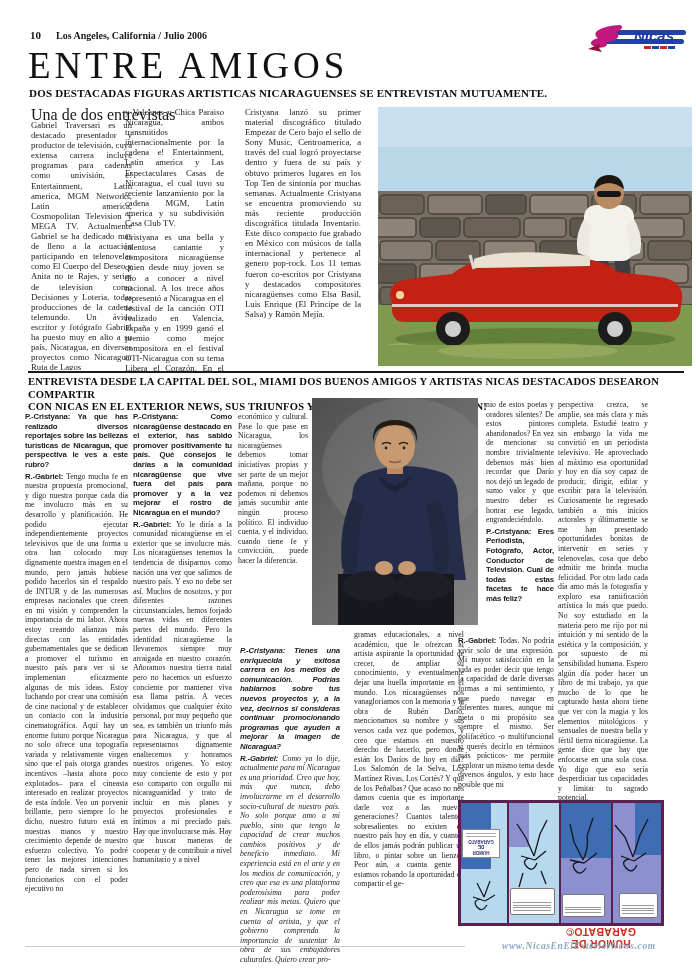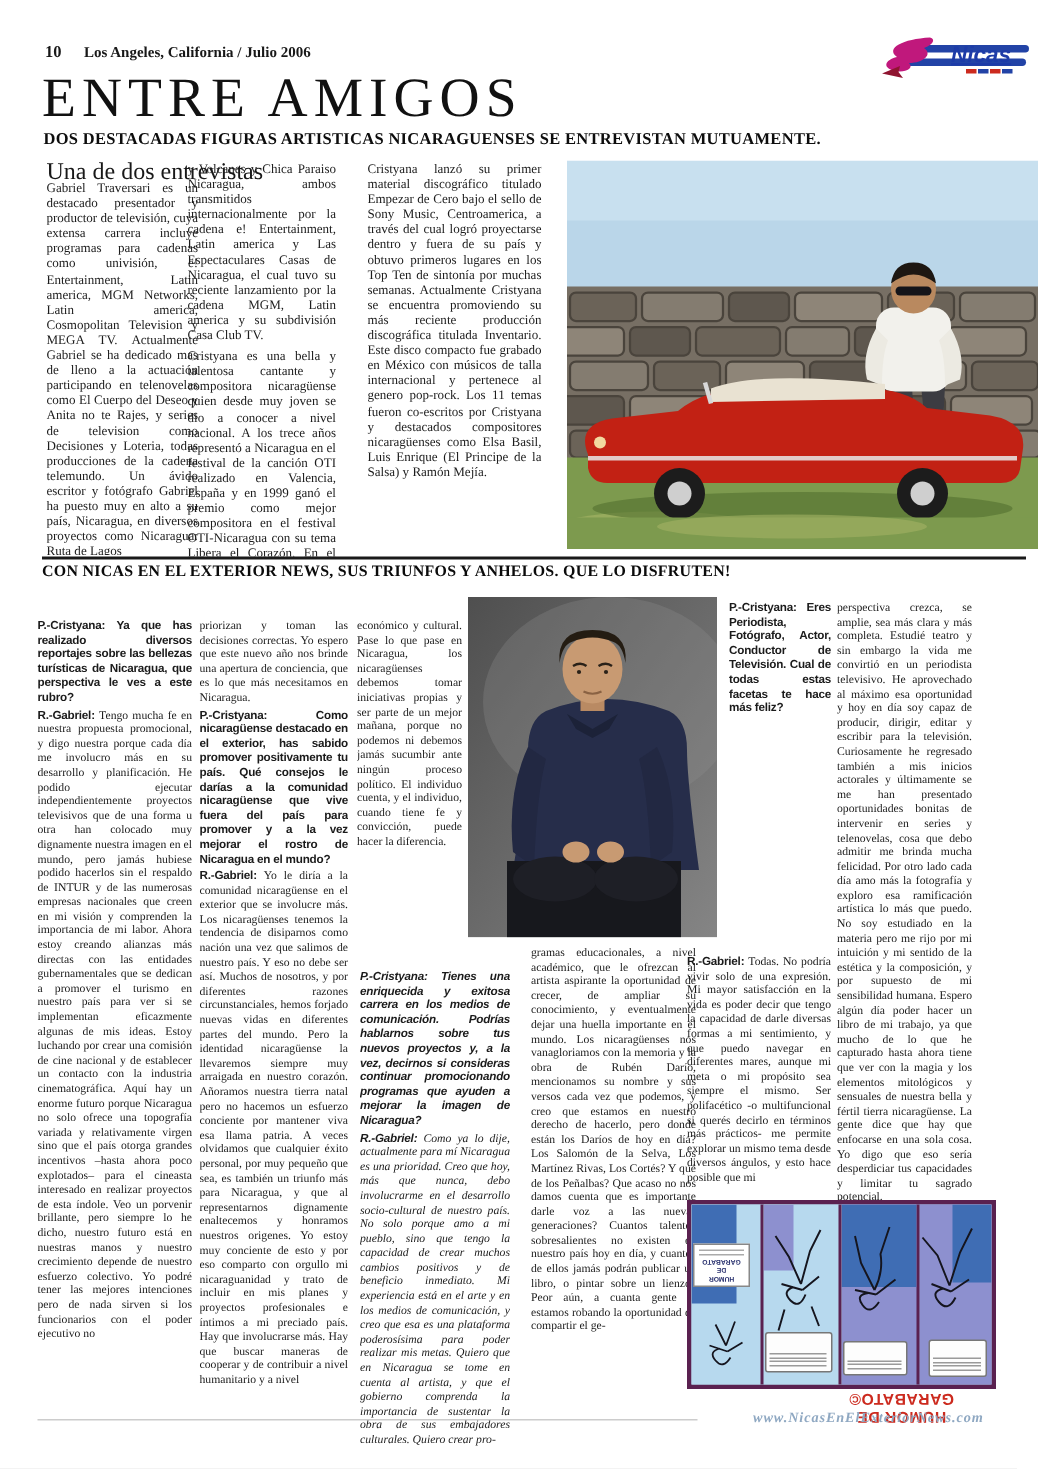--- a/index.html
+++ b/index.html
@@ -148,30 +148,30 @@
         <circle cx="237" cy="222" r="17" fill="#1c1c1c"></circle>
         <circle cx="237" cy="222" r="8" fill="#cfcfcf"></circle>
         <circle cx="22" cy="188" r="4" fill="#f2d9a0"></circle>
       </g>
       <rect x="0" y="238" width="314" height="21" fill="#7d9a4e"></rect>
       <ellipse cx="150" cy="244" rx="90" ry="8" fill="#a3b264" opacity="0.6"></ellipse>
     </svg>
   </div>
 
   <div class="abs band" style="left:28px;top:371px;width:656px;">
+    <div>ENTREVISTA DESDE LA CAPITAL DEL SOL, MIAMI DOS BUENOS AMIGOS Y ARTISTAS NICAS DESTACADOS DESEARON COMPARTIR</div>
     <div>CON NICAS EN EL EXTERIOR NEWS, SUS TRIUNFOS Y ANHELOS. QUE LO DISFRUTEN!</div>
   </div>
 
   <div class="col" style="left:25px;top:412px;width:103px;height:528px;">
     <p class="q"><span class="ql">P.-Cristyana:</span><span>Ya que has realizado diversos reportajes sobre las bellezas turísticas de Nicaragua, que perspectiva le ves a este rubro?</span></p>
     <p><span class="ql">R.-Gabriel:</span><span>Tengo mucha fe en nuestra propuesta promocional, y digo nuestra porque cada día me involucro más en su desarrollo y planificación. He podido ejecutar independientemente proyectos televisivos que de una forma u otra han colocado muy dignamente nuestra imagen en el mundo, pero jamás hubiese podido hacerlos sin el respaldo de INTUR y de las numerosas empresas nacionales que creen en mi visión y comprenden la importancia de mi labor. Ahora estoy creando alianzas más directas con las entidades gubernamentales que se dedican a promover el turismo en nuestro país para ver si se implementan eficazmente algunas de mis ideas. Estoy luchando por crear una comisión de cine nacional y de establecer un contacto con la industria cinematográfica. Aquí hay un enorme futuro porque Nicaragua no solo ofrece una topografía variada y relativamente virgen sino que el país otorga grandes incentivos –hasta ahora poco explotados– para el cineasta interesado en realizar proyectos de esta índole. Veo un porvenir brillante, pero siempre lo he dicho, nuestro futuro está en nuestras manos y nuestro crecimiento depende de nuestro esfuerzo colectivo. Yo podré tener las mejores intenciones pero de nada sirven si los funcionarios con el poder ejecutivo no</span></p>
   </div>
 
   <div class="col" style="left:133px;top:412px;width:99px;height:556px;">
-    <p>priorizan y toman las decisiones correctas. Yo espero que este nuevo año nos brinde una apertura de conciencia, que es lo que más necesitamos en Nicaragua.</p>
     <p class="q"><span class="ql">P.-Cristyana:</span><span>Como nicaragüense destacado en el exterior, has sabido promover positivamente tu país. Qué consejos le darías a la comunidad nicaragüense que vive fuera del país para promover y a la vez mejorar el rostro de Nicaragua en el mundo?</span></p>
     <p><span class="ql">R.-Gabriel:</span><span>Yo le diría a la comunidad nicaragüense en el exterior que se involucre más. Los nicaragüenses tenemos la tendencia de disiparnos como nación una vez que salimos de nuestro país. Y eso no debe ser así. Muchos de nosotros, y por diferentes razones circunstanciales, hemos forjado nuevas vidas en diferentes partes del mundo. Pero la identidad nicaragüense la llevaremos siempre muy arraigada en nuestro corazón. Añoramos nuestra tierra natal pero no hacemos un esfuerzo conciente por mantener viva esa llama patria. A veces olvidamos que cualquier éxito personal, por muy pequeño que sea, es también un triunfo más para Nicaragua, y que al representarnos dignamente enaltecemos y honramos nuestros origenes. Yo estoy muy conciente de esto y por eso comparto con orgullo mi nicaraguanidad y trato de incluir en mis planes y proyectos profesionales e íntimos a mi preciado país. Hay que involucrarse más. Hay que buscar maneras de cooperar y de contribuir a nivel humanitario y a nivel</span></p>
   </div>
 
   <div class="col" style="left:238px;top:412px;width:70px;height:230px;">
     <p>económico y cultural. Pase lo que pase en Nicaragua, los nicaragüenses debemos tomar iniciativas propias y ser parte de un mejor mañana, porque no podemos ni debemos jamás sucumbir ante ningún proceso político. El individuo cuenta, y el individuo, cuando tiene fe y convicción, puede hacer la diferencia.</p>
   </div>
 
   <div class="photo" style="left:312px;top:398px;width:166px;height:227px;">
     <svg width="166" height="227" viewBox="0 0 166 227">
@@ -205,20 +205,21 @@
   <div class="col" style="left:240px;top:646px;width:100px;height:322px;font-style:italic;">
     <p class="q"><span class="ql">P.-Cristyana:</span><span>Tienes una enriquecida y exitosa carrera en los medios de comunicación. Podrías hablarnos sobre tus nuevos proyectos y, a la vez, decirnos si consideras continuar promocionando programas que ayuden a mejorar la imagen de Nicaragua?</span></p>
     <p><span class="ql">R.-Gabriel:</span><span>Como ya lo dije, actualmente para mí Nicaragua es una prioridad. Creo que hoy, más que nunca, debo involucrarme en el desarrollo socio-cultural de nuestro país. No solo porque amo a mi pueblo, sino que tengo la capacidad de crear muchos cambios positivos y de beneficio inmediato. Mi experiencia está en el arte y en los medios de comunicación, y creo que esa es una plataforma poderosísima para poder realizar mis metas. Quiero que en Nicaragua se tome en cuenta al artista, y que el gobierno comprenda la importancia de sustentar la obra de sus embajadores culturales. Quiero crear pro-</span></p>
   </div>
 
   <div class="col" style="left:354px;top:630px;width:110px;height:314px;">
     <p>gramas educacionales, a nivel académico, que le ofrezcan al artista aspirante la oportunidad de crecer, de ampliar su conocimiento, y eventualmente dejar una huella importante en el mundo. Los nicaragüenses nos vanagloriamos con la memoria y la obra de Rubén Darío, mencionamos su nombre y sus versos cada vez que podemos, y creo que estamos en nuestro derecho de hacerlo, pero donde están los Daríos de hoy en día? Los Salomón de la Selva, Los Martínez Rivas, Los Cortés? Y qué de los Peñalbas? Que acaso no nos damos cuenta que es importante darle voz a las nuevas generaciones? Cuantos talentos sobresalientes no existen en nuestro país hoy en día, y cuantos de ellos jamás podrán publicar un libro, o pintar sobre un lienzo? Peor aún, a cuanta gente le estamos robando la oportunidad de compartir el ge-</p>
   </div>
 
   <div class="col" style="left:486px;top:400px;width:68px;height:234px;">
+    <p>nio de estos poetas y oradores silentes? De estos pintores abandonados? En vez de mencionar su nombre trivialmente debemos más bien recordar que Darío nos dejó un legado de sumo valor y que nuestro deber es honrar ese legado, engrandeciéndolo.</p>
     <p class="q"><span class="ql">P.-Cristyana:</span><span>Eres Periodista, Fotógrafo, Actor, Conductor de Televisión. Cual de todas estas facetas te hace más feliz?</span></p>
   </div>
 
   <div class="col" style="left:458px;top:636px;width:96px;height:162px;">
     <p><span class="ql">R.-Gabriel:</span><span>Todas. No podría vivir solo de una expresión. Mi mayor satisfacción en la vida es poder decir que tengo la capacidad de darle diversas formas a mi sentimiento, y que puedo navegar en diferentes mares, aunque mi meta o mi propósito sea siempre el mismo. Ser polifacético -o multifuncional si querés decirlo en términos más prácticos- me permite explorar un mismo tema desde diversos ángulos, y esto hace posible que mi</span></p>
   </div>
 
   <div class="col" style="left:558px;top:400px;width:90px;height:400px;">
     <p>perspectiva crezca, se amplie, sea más clara y más completa. Estudié teatro y sin embargo la vida me convirtió en un periodista televisivo. He aprovechado al máximo esa oportunidad y hoy en día soy capaz de producir, dirigir, editar y escribir para la televisión. Curiosamente he regresado también a mis inicios actorales y últimamente se me han presentado oportunidades bonitas de intervenir en series y telenovelas, cosa que debo admitir me brinda mucha felicidad. Por otro lado cada día amo más la fotografía y exploro esa ramificación artística lo más que puedo. No soy estudiado en la materia pero me rijo por mi intuición y mi sentido de la estética y la composición, y por supuesto de mi sensibilidad humana. Espero algún día poder hacer un libro de mi trabajo, ya que mucho de lo que he capturado hasta ahora tiene que ver con la magia y los elementos mitológicos y sensuales de nuestra bella y fértil tierra nicaragüense. La gente dice que hay que enfocarse en una sola cosa. Yo digo que eso sería desperdiciar tus capacidades y limitar tu sagrado potencial.</p>
   </div>

